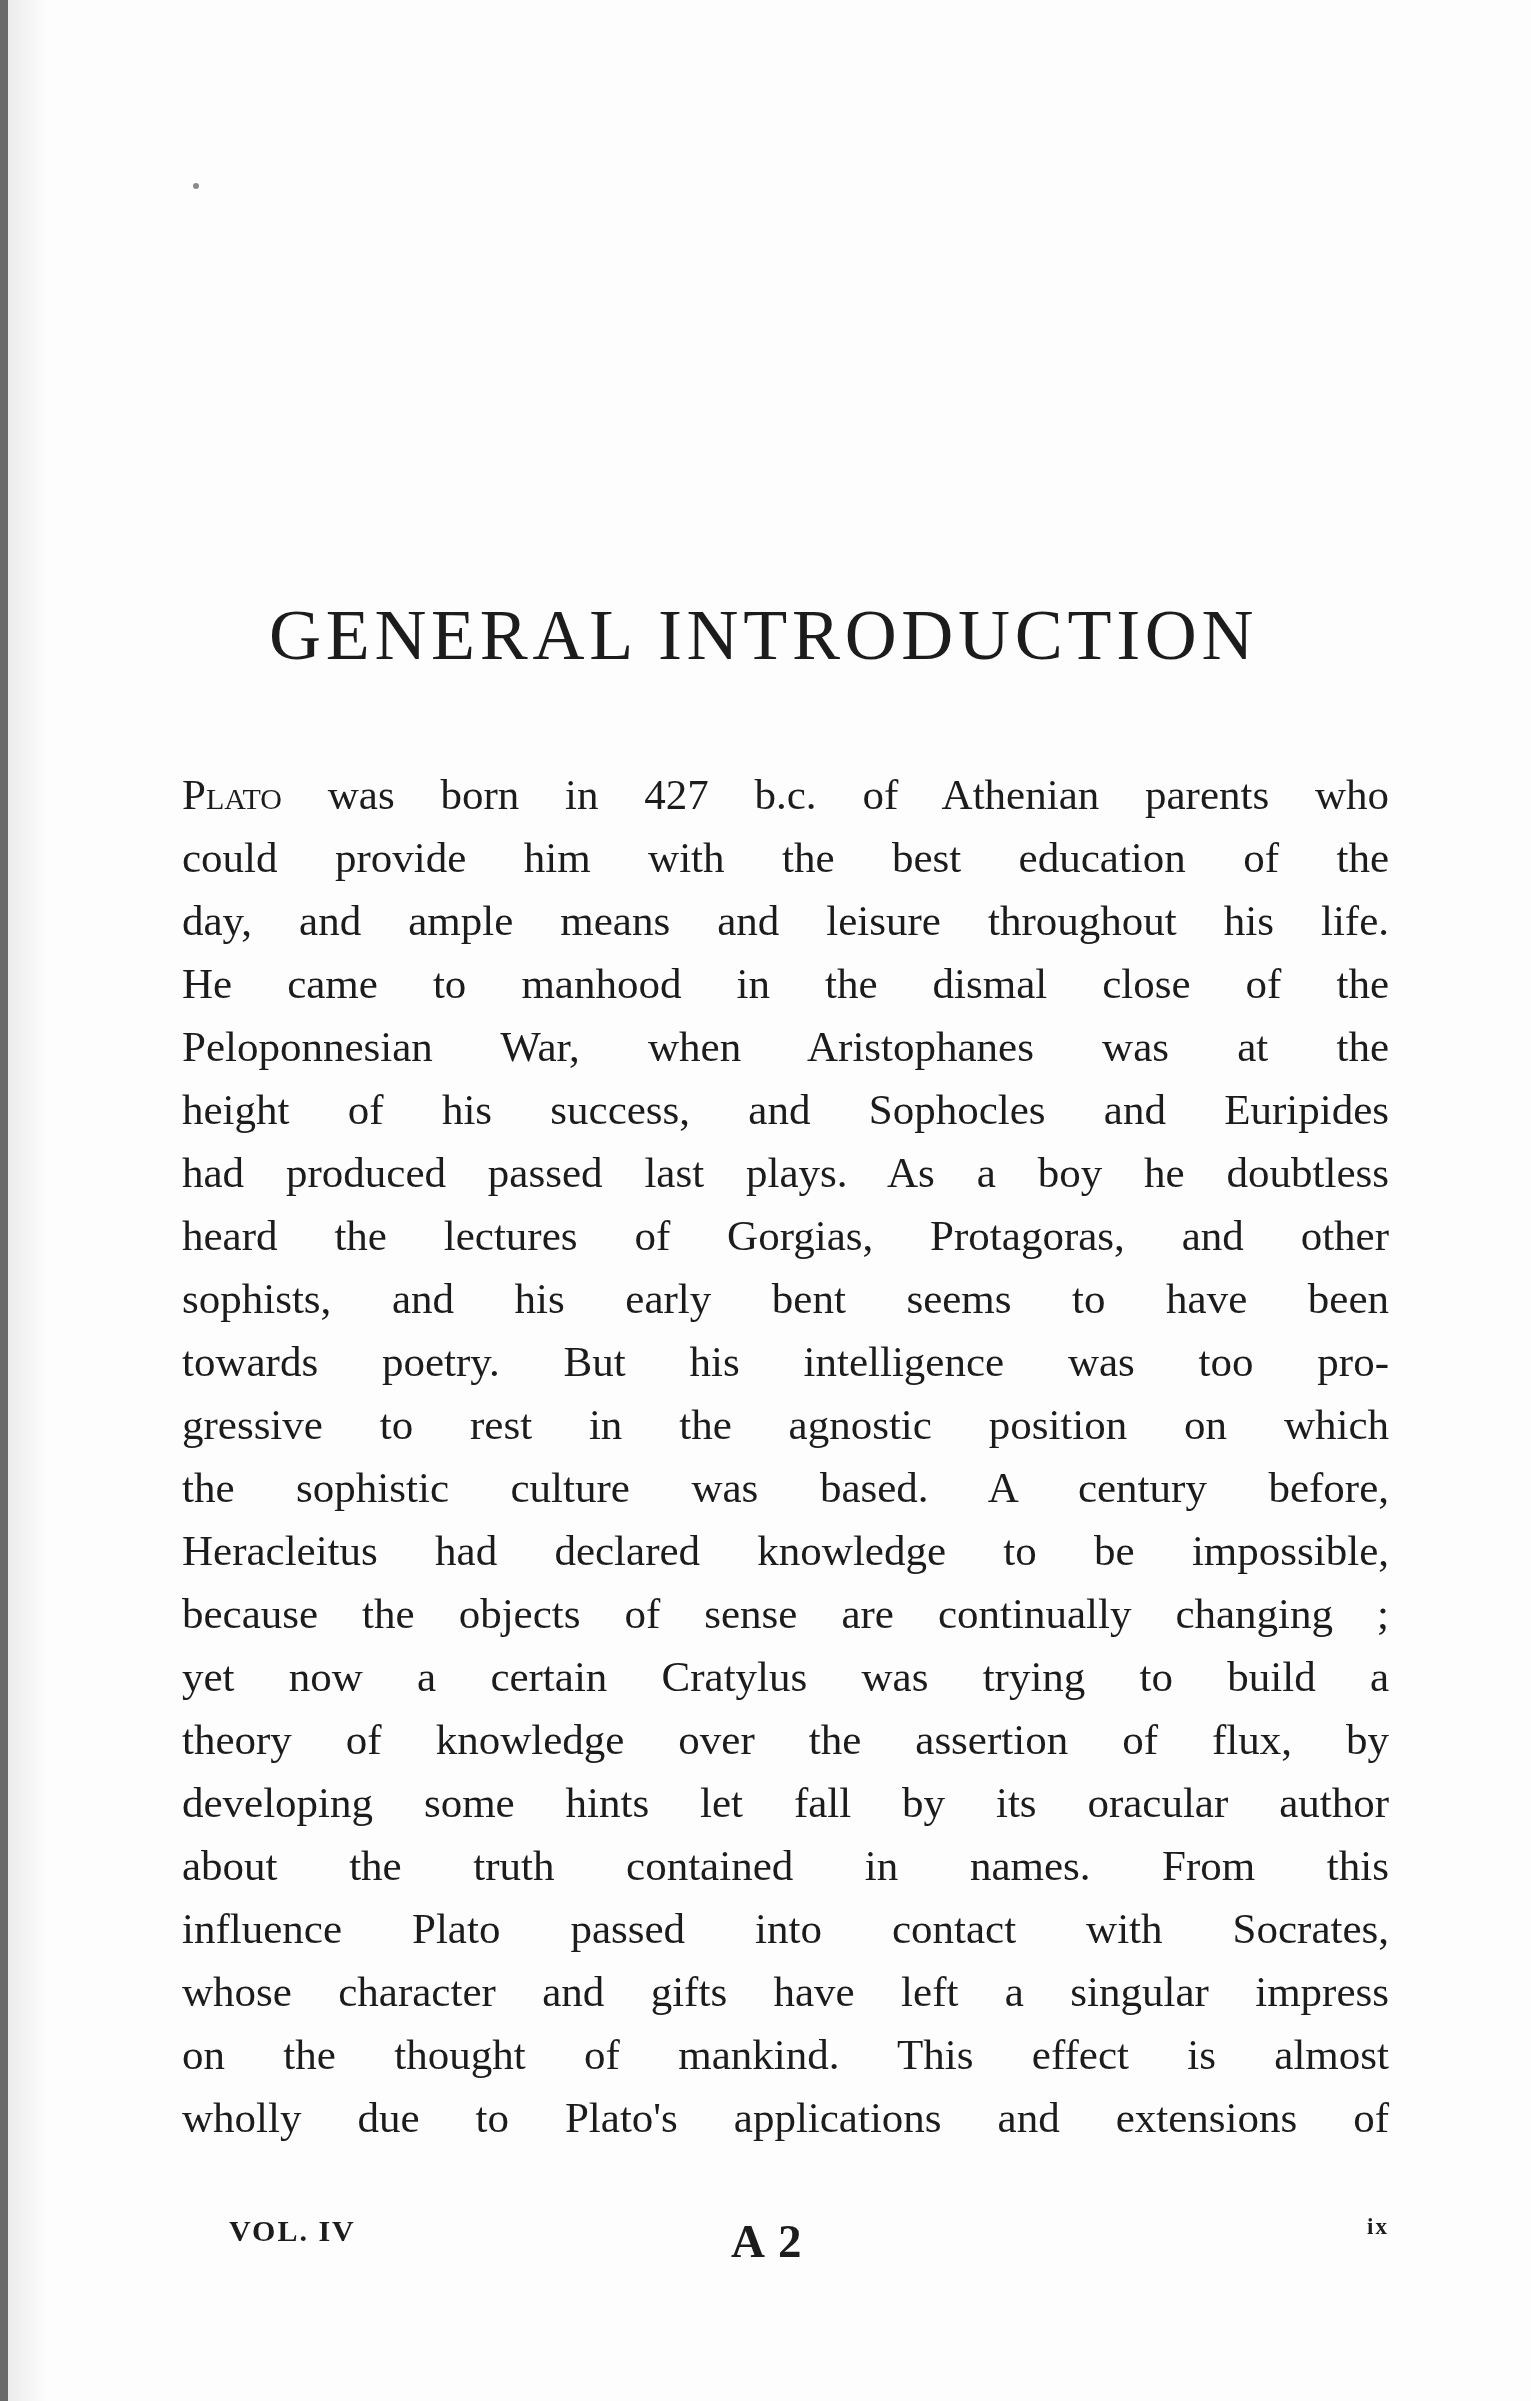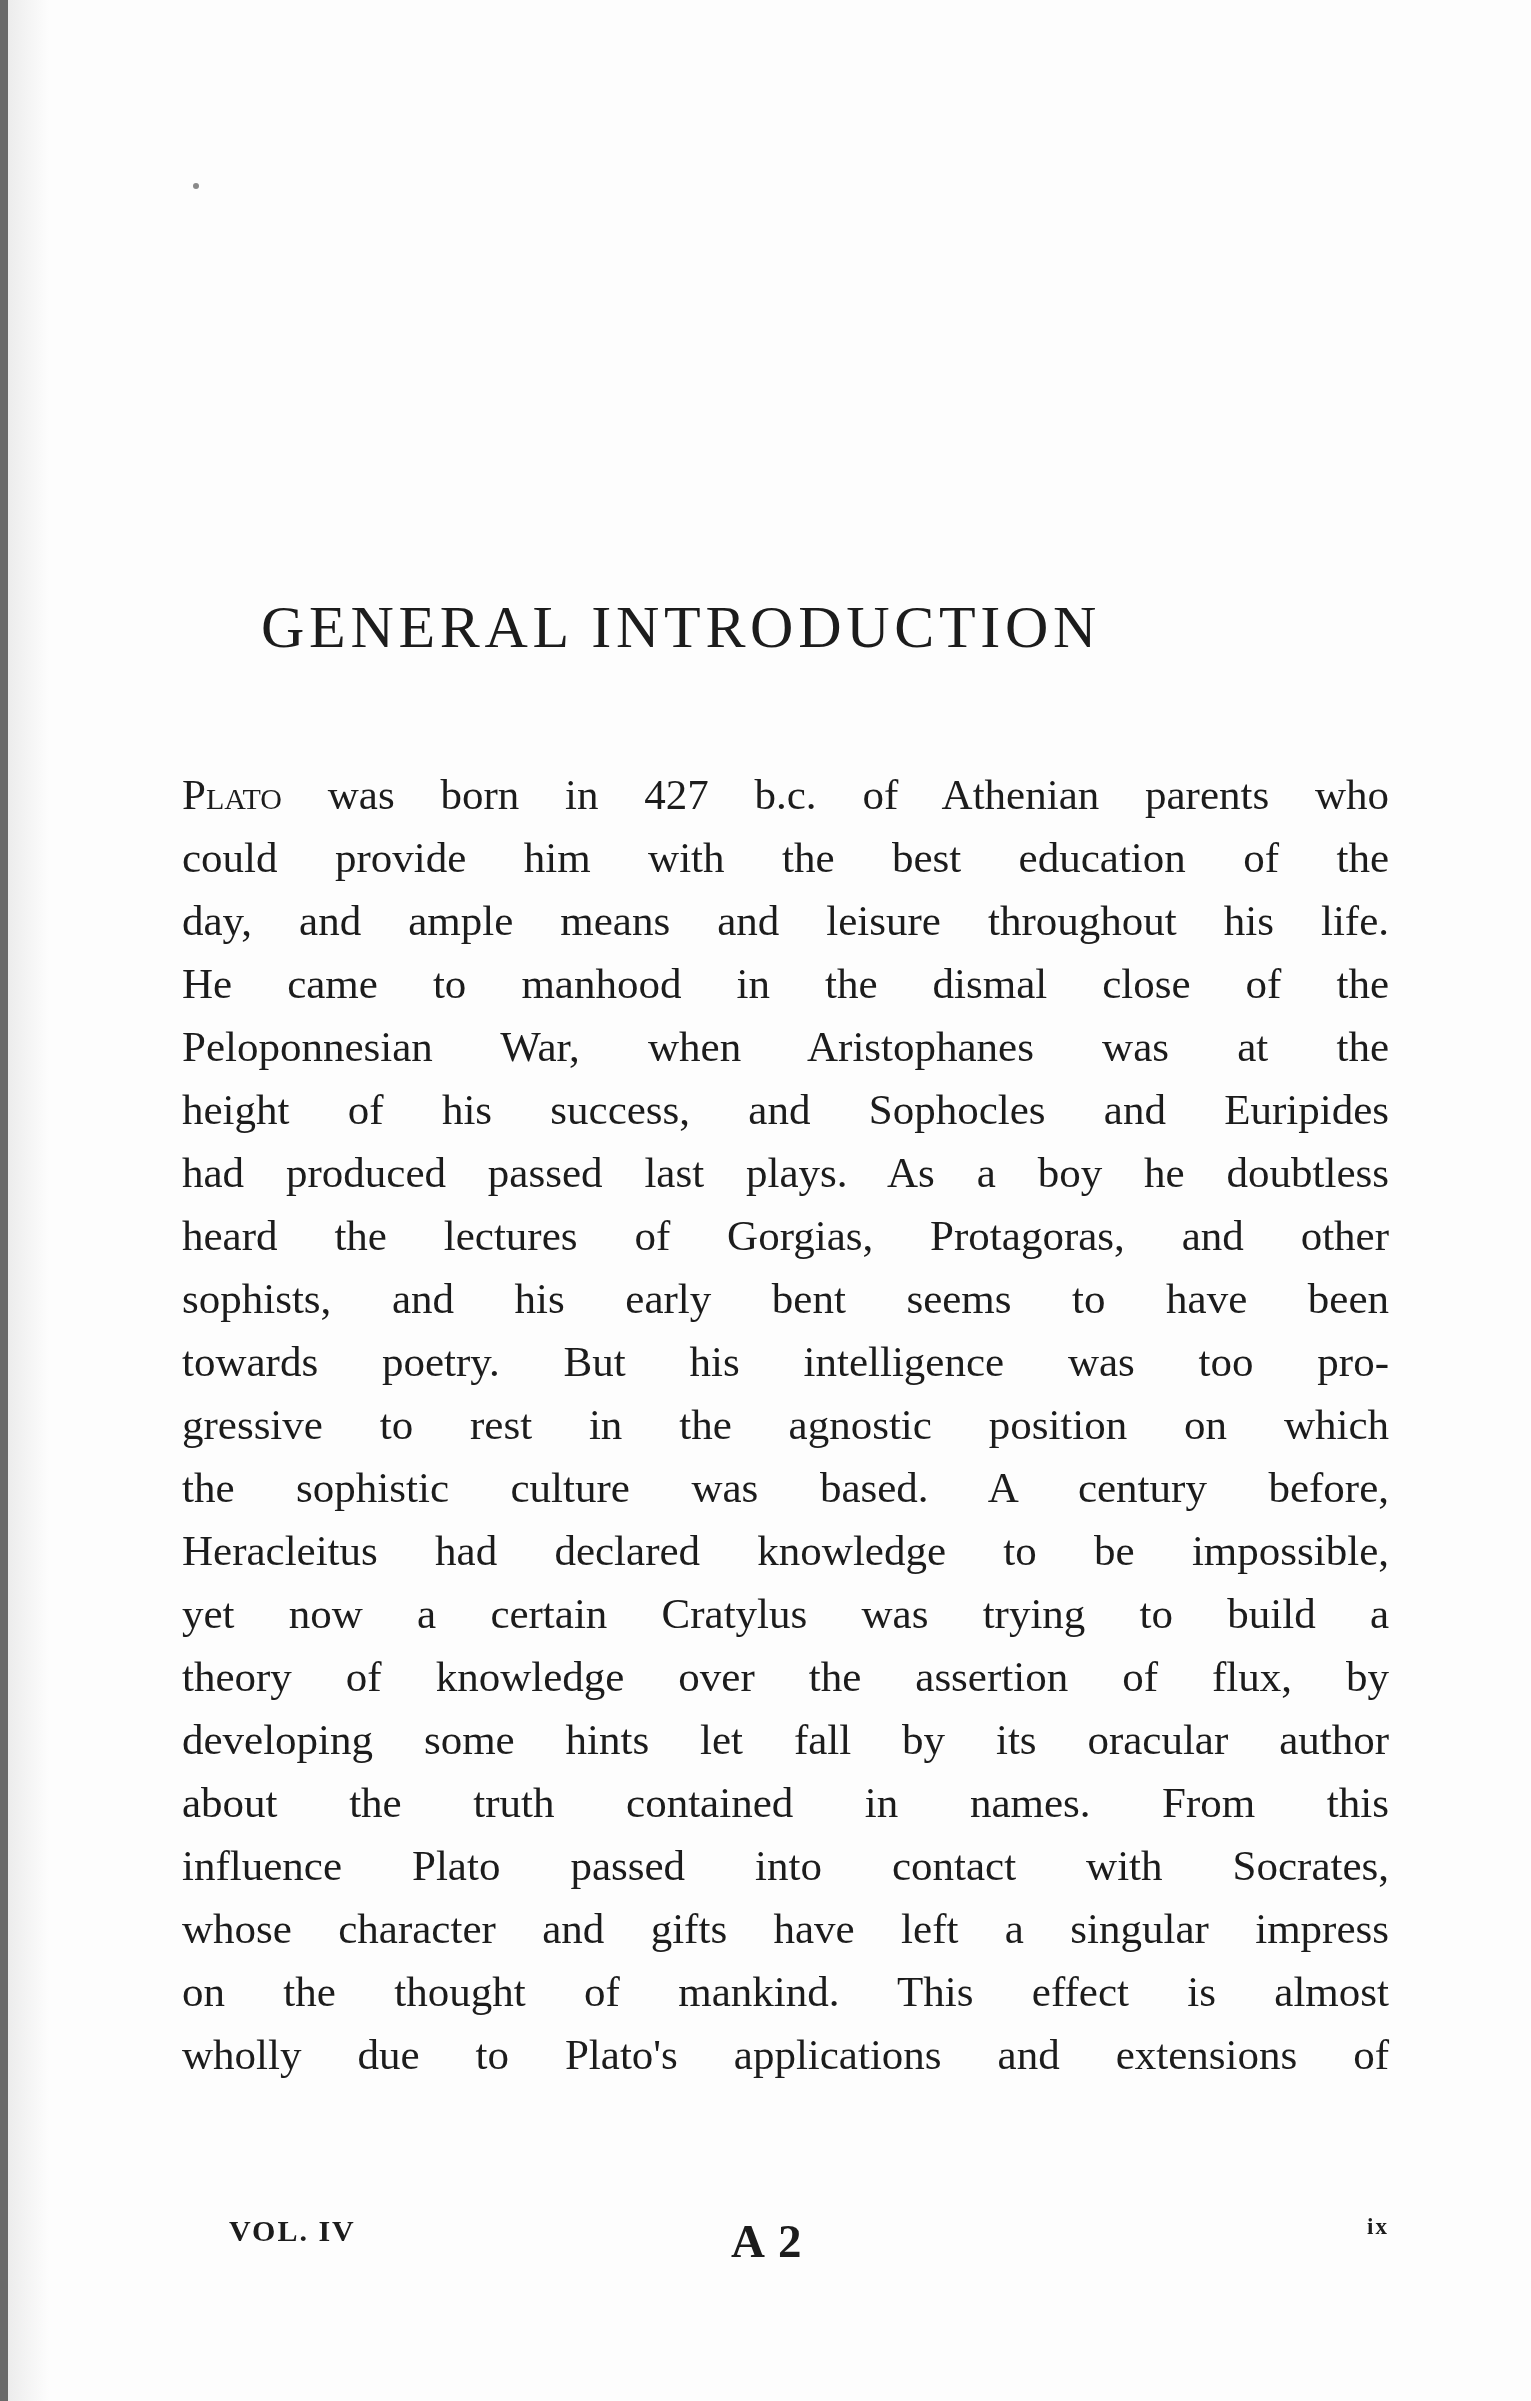--- a/index.html
+++ b/index.html
@@ -32,26 +32,26 @@
       left: 193px; top: 183px;
       width: 6.1px; height: 6.1px;
       border-radius: 50%;
       background: #8a8a8a;
     }
     .title {
       position: absolute;
       left: 261px;
       top: 590px;
       width: 1058px;
-      font-size: 60px;
+      font-size: 72px;
       letter-spacing: 4.7px;
       line-height: 75px;
       white-space: nowrap;
       font-weight: normal;
-      margin: 0;
+      margin: 8px;
     }
     .body-text {
       position: absolute;
       left: 182px;
       top: 763px;
       width: 1207px;
     }
     .line {
       display: block;
       font-size: 43px;
@@ -99,20 +99,21 @@
   <span class="line">He came to manhood in the dismal close of the</span>
   <span class="line">Peloponnesian War, when Aristophanes was at the</span>
   <span class="line">height of his success, and Sophocles and Euripides</span>
   <span class="line">had produced passed last plays.  As a boy he doubtless</span>
   <span class="line">heard the lectures of Gorgias, Protagoras, and other</span>
   <span class="line">sophists, and his early bent seems to have been</span>
   <span class="line">towards poetry.  But his intelligence was too pro-</span>
   <span class="line">gressive to rest in the agnostic position on which</span>
   <span class="line">the sophistic culture was based.  A century before,</span>
   <span class="line">Heracleitus had declared knowledge to be impossible,</span>
+  <span class="line">because the objects of sense are continually changing ;</span>
   <span class="line">yet now a certain Cratylus was trying to build a</span>
   <span class="line">theory of knowledge over the assertion of flux, by</span>
   <span class="line">developing some hints let fall by its oracular author</span>
   <span class="line">about the truth contained in names.  From this</span>
   <span class="line">influence Plato passed into contact with Socrates,</span>
   <span class="line">whose character and gifts have left a singular impress</span>
   <span class="line">on the thought of mankind.  This effect is almost</span>
   <span class="line">wholly due to Plato's applications and extensions of</span>
 </div>
 

